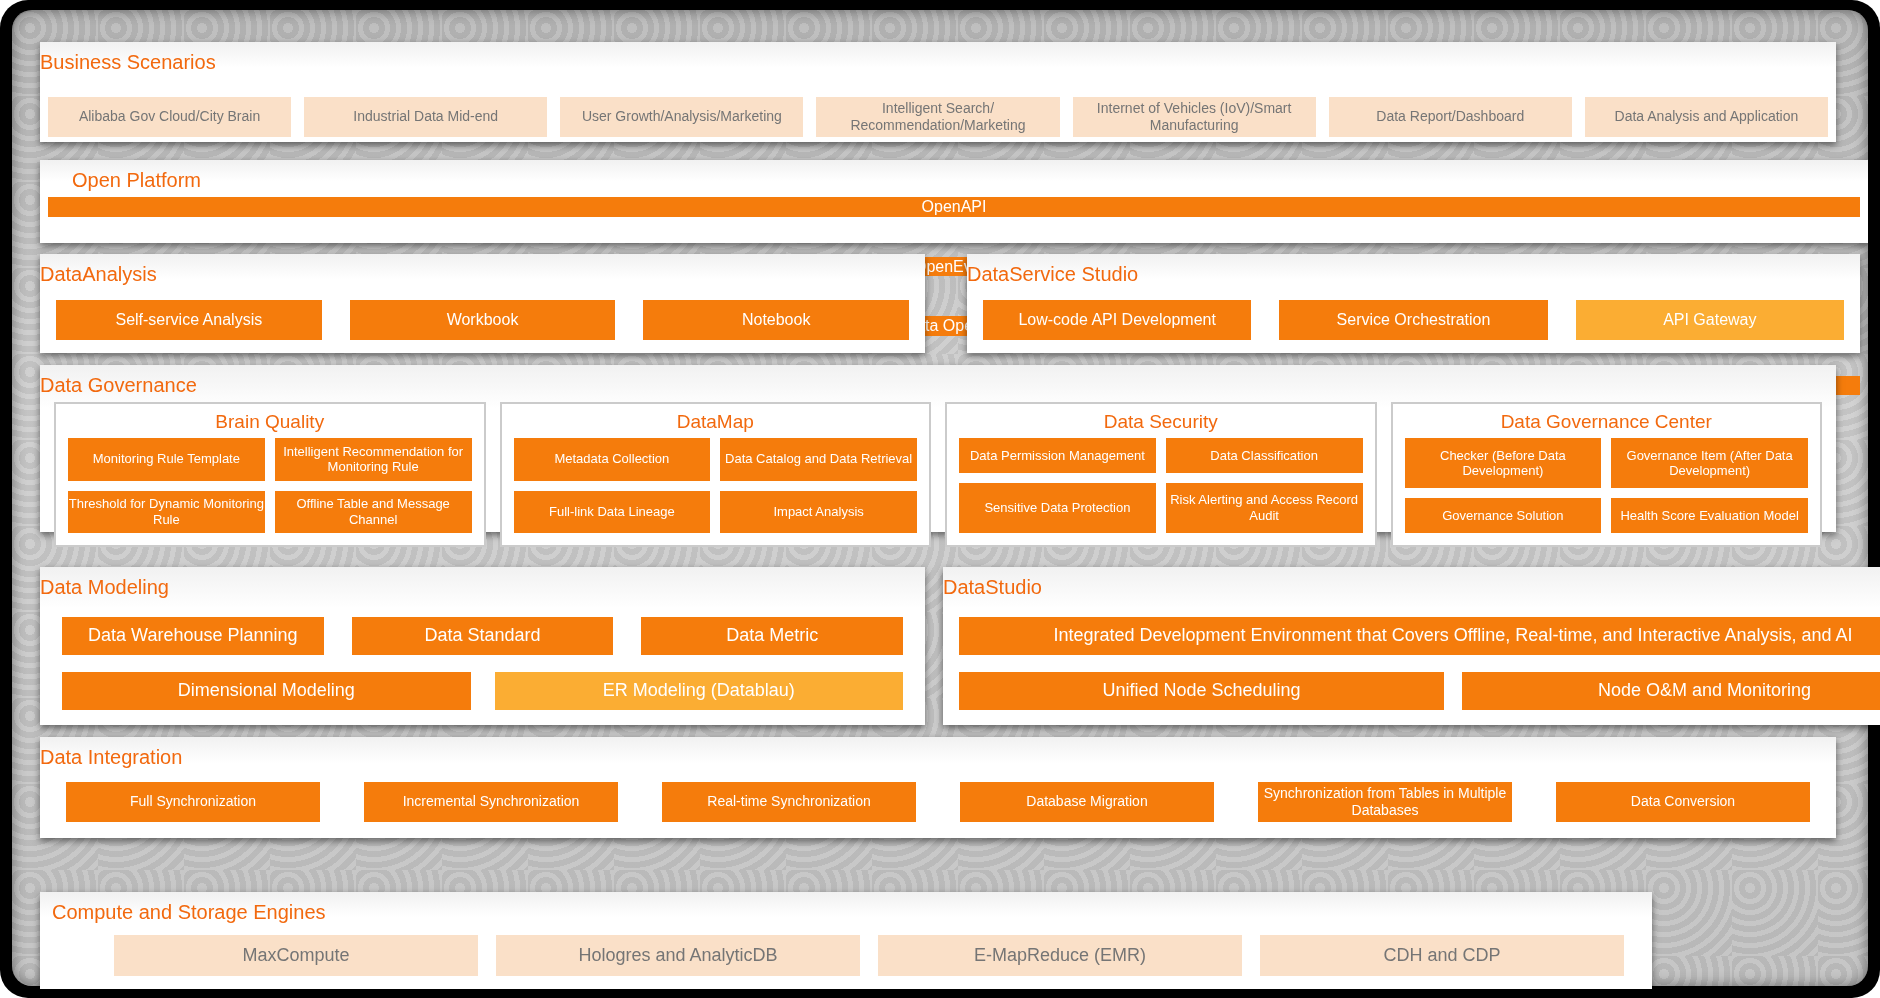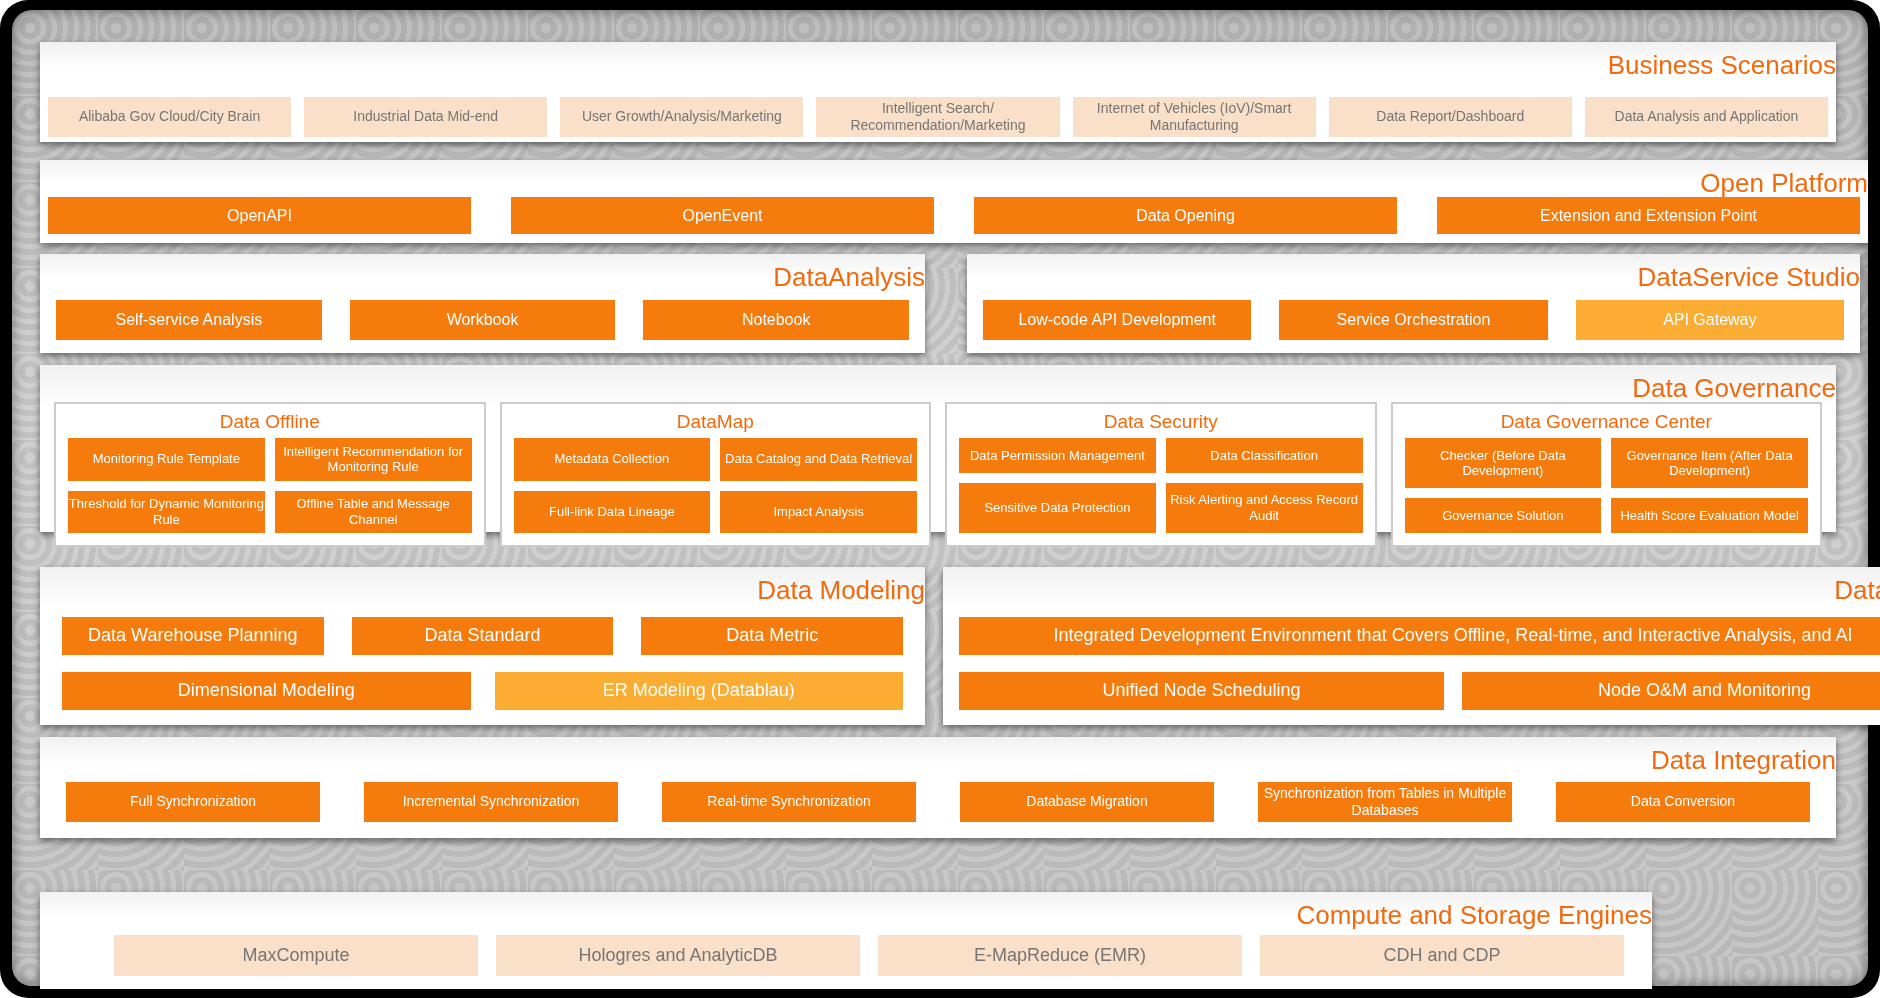--- a/index.html
+++ b/index.html
@@ -17,38 +17,38 @@
       linear-gradient(180deg,#b7b7b7,#cdcdcd 40%,#bfbfbf);
     background-size:86px 86px,100% 100%;
     box-shadow:inset 0 0 14px rgba(0,0,0,.45);
   }
   .panel{
     position:absolute;
     background:linear-gradient(180deg,#f1f1f1 0%,#ffffff 26%);
     box-shadow:0 3px 7px rgba(0,0,0,.5);
   }
   .panel-title{
-    text-align:right;color:#F2690E;font-size:26px;line-height:1.1;
+    text-align:left;color:#F2690E;font-size:20px;line-height:1.1;
     padding-top:9px;
   }
   .items{position:absolute;display:flex;align-items:stretch;}
   .box{
     flex:1 1 0;display:flex;align-items:center;justify-content:center;
     text-align:center;line-height:1.22;
   }
   .peach{background:#FAE0C8;color:#757575;font-size:14px;}
   .btn{background:#F57C0C;color:#ffffff;font-size:16px;}
   .btn.amber{background:#FBAD33;}
   .fs15{font-size:18px;}
   .fs14{font-size:14px;}
   
   .row1{left:40px;top:42px;width:1796px;height:100px;}
   .row1 .items{left:8px;right:8px;top:55px;height:40px;gap:13px;}
   .row2{left:40px;top:160px;width:1796px;height:83px;padding-left:32px;}
-  .row2 .items{left:8px;right:8px;top:37px;height:37px;gap:40px;}
+  .row2 .items{left:8px;right:8px;top:37px;height:37px;gap:40px;flex-direction:column;}
   .row3l{left:40px;top:254px;width:885px;height:99px;}
   .row3r{left:943px;top:254px;width:893px;height:99px;margin-left:24px;}
   .row3l .items,.row3r .items{left:16px;right:16px;top:46px;height:40px;gap:28px;}
   .row4{left:40px;top:365px;width:1796px;height:167px;}
   .row4 .subwrap{position:absolute;left:14px;right:14px;top:37px;height:145px;display:flex;gap:14px;}
   .subpanel{flex:1 1 0;border:2px solid #cbcbcb;background:#fff;box-sizing:border-box;display:flex;flex-direction:column;}
   .sub-title{text-align:center;color:#F2690E;font-size:19px;line-height:1.1;padding-top:8px;height:30px;box-sizing:border-box;}
   .sub-grid{display:grid;grid-template-columns:1fr 1fr;gap:10px 10px;padding:4px 12px 12px 12px;flex:1;}
   .sub-grid .btn{font-size:13px;line-height:1.2;}
   .row5l{left:40px;top:567px;width:885px;height:158px;}
@@ -107,21 +107,21 @@
       <div class="box btn">Service Orchestration</div>
       <div class="box btn amber">API Gateway</div>
     </div>
   </section>
 
   <section class="panel row4">
     <div class="panel-title">Data Governance</div>
     <div class="subwrap">
 
       <div class="subpanel">
-        <div class="sub-title">Data Offline</div>
+        <div class="sub-title">Brain Quality</div>
         <div class="sub-grid">
           <div class="box btn">Monitoring Rule Template</div>
           <div class="box btn">Intelligent Recommendation for Monitoring Rule</div>
           <div class="box btn">Threshold for Dynamic Monitoring Rule</div>
           <div class="box btn">Offline Table and Message Channel</div>
         </div>
       </div>
 
       <div class="subpanel">
         <div class="sub-title">DataMap</div>

